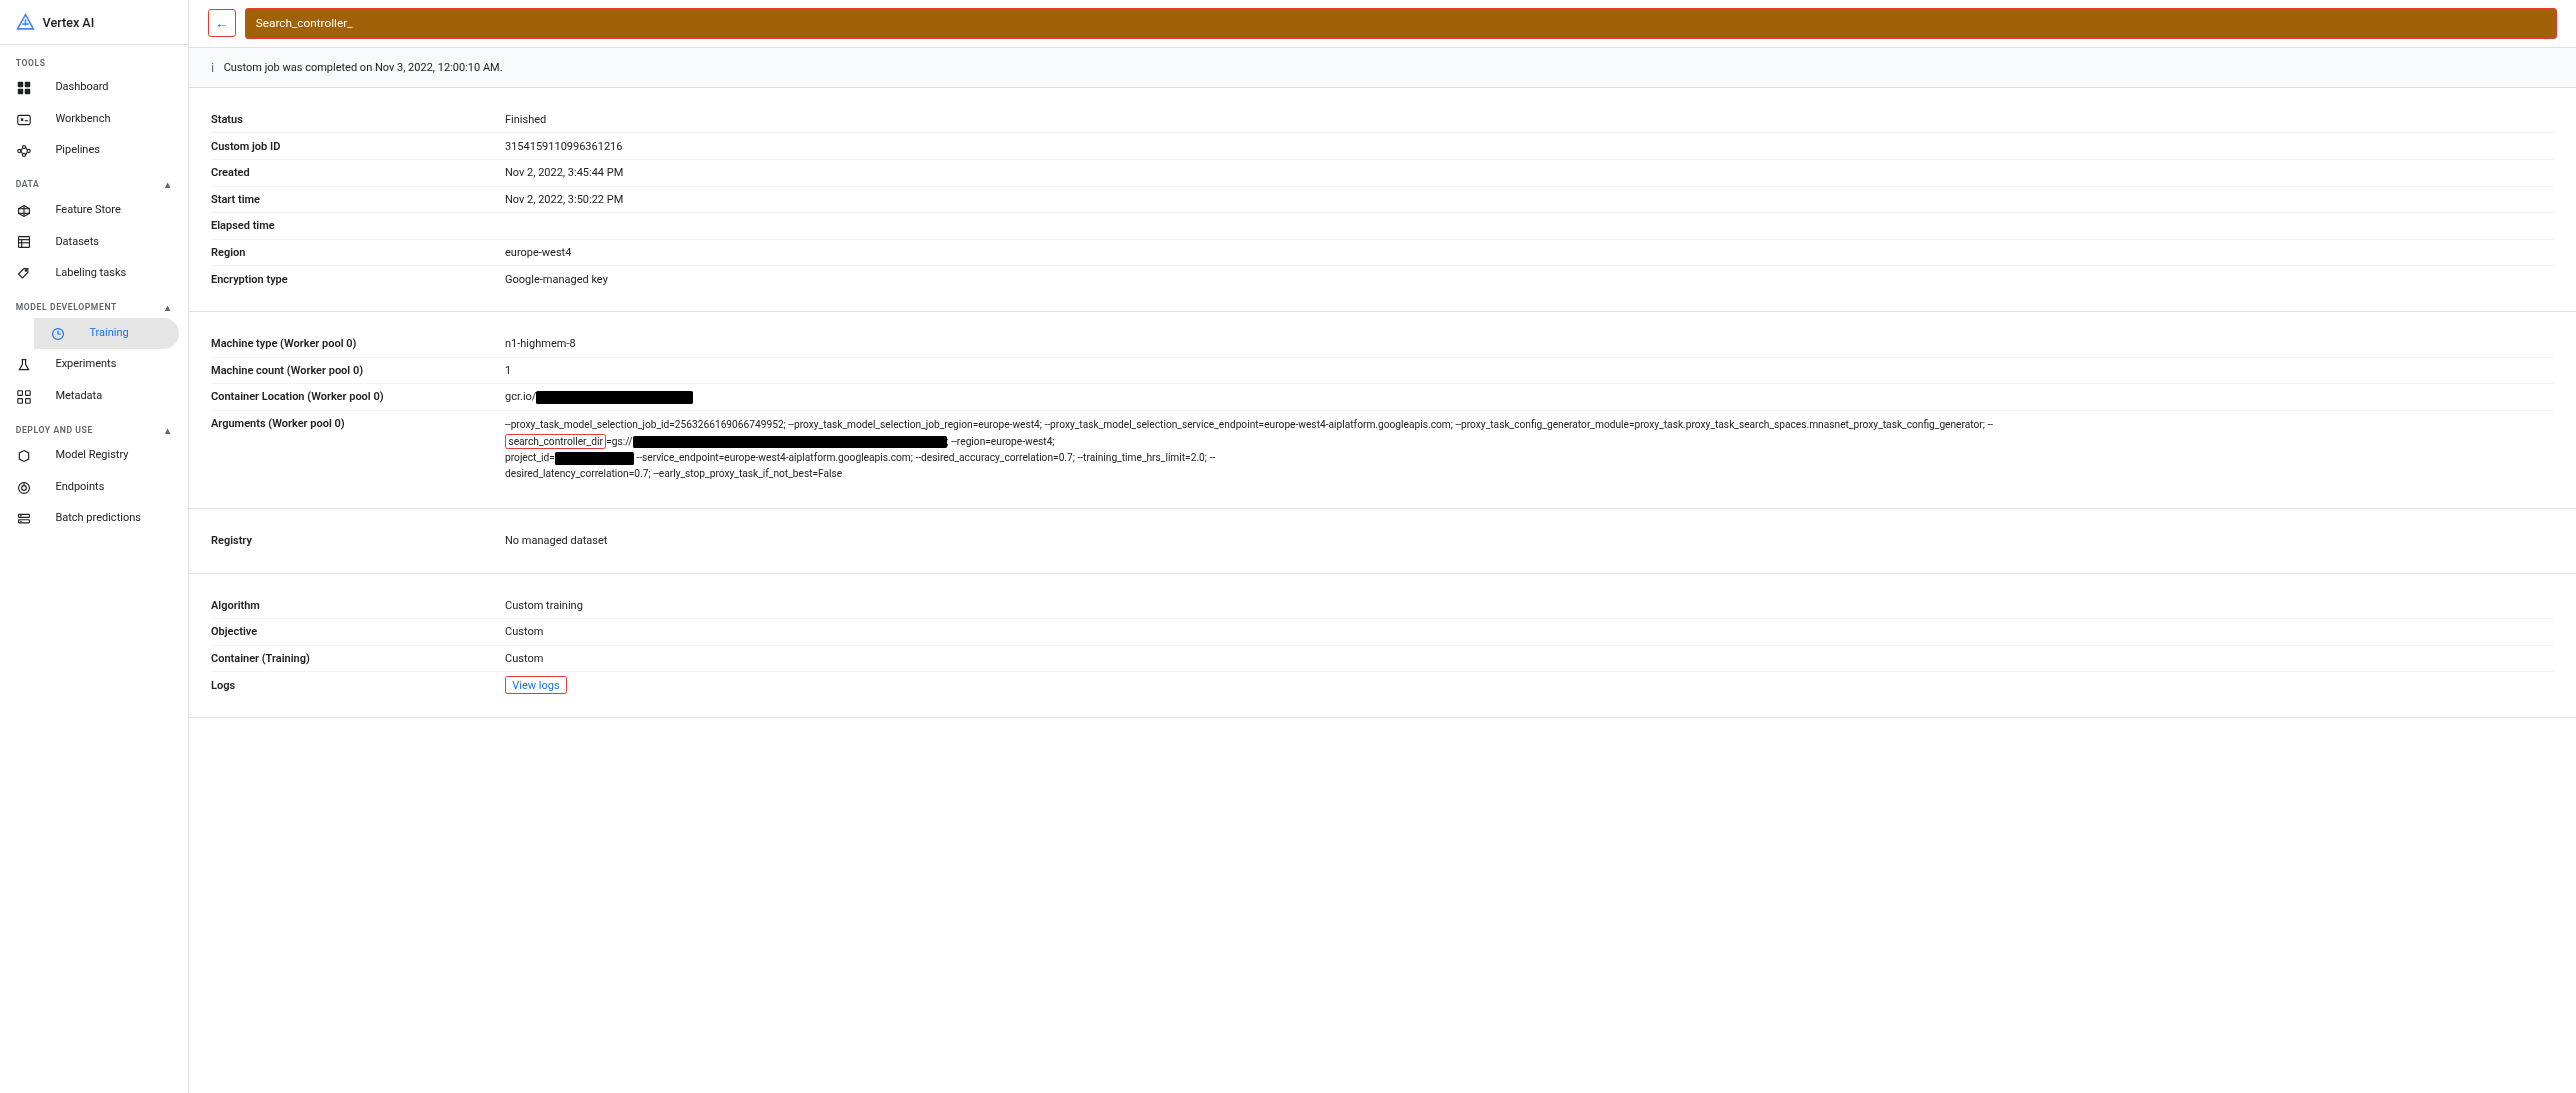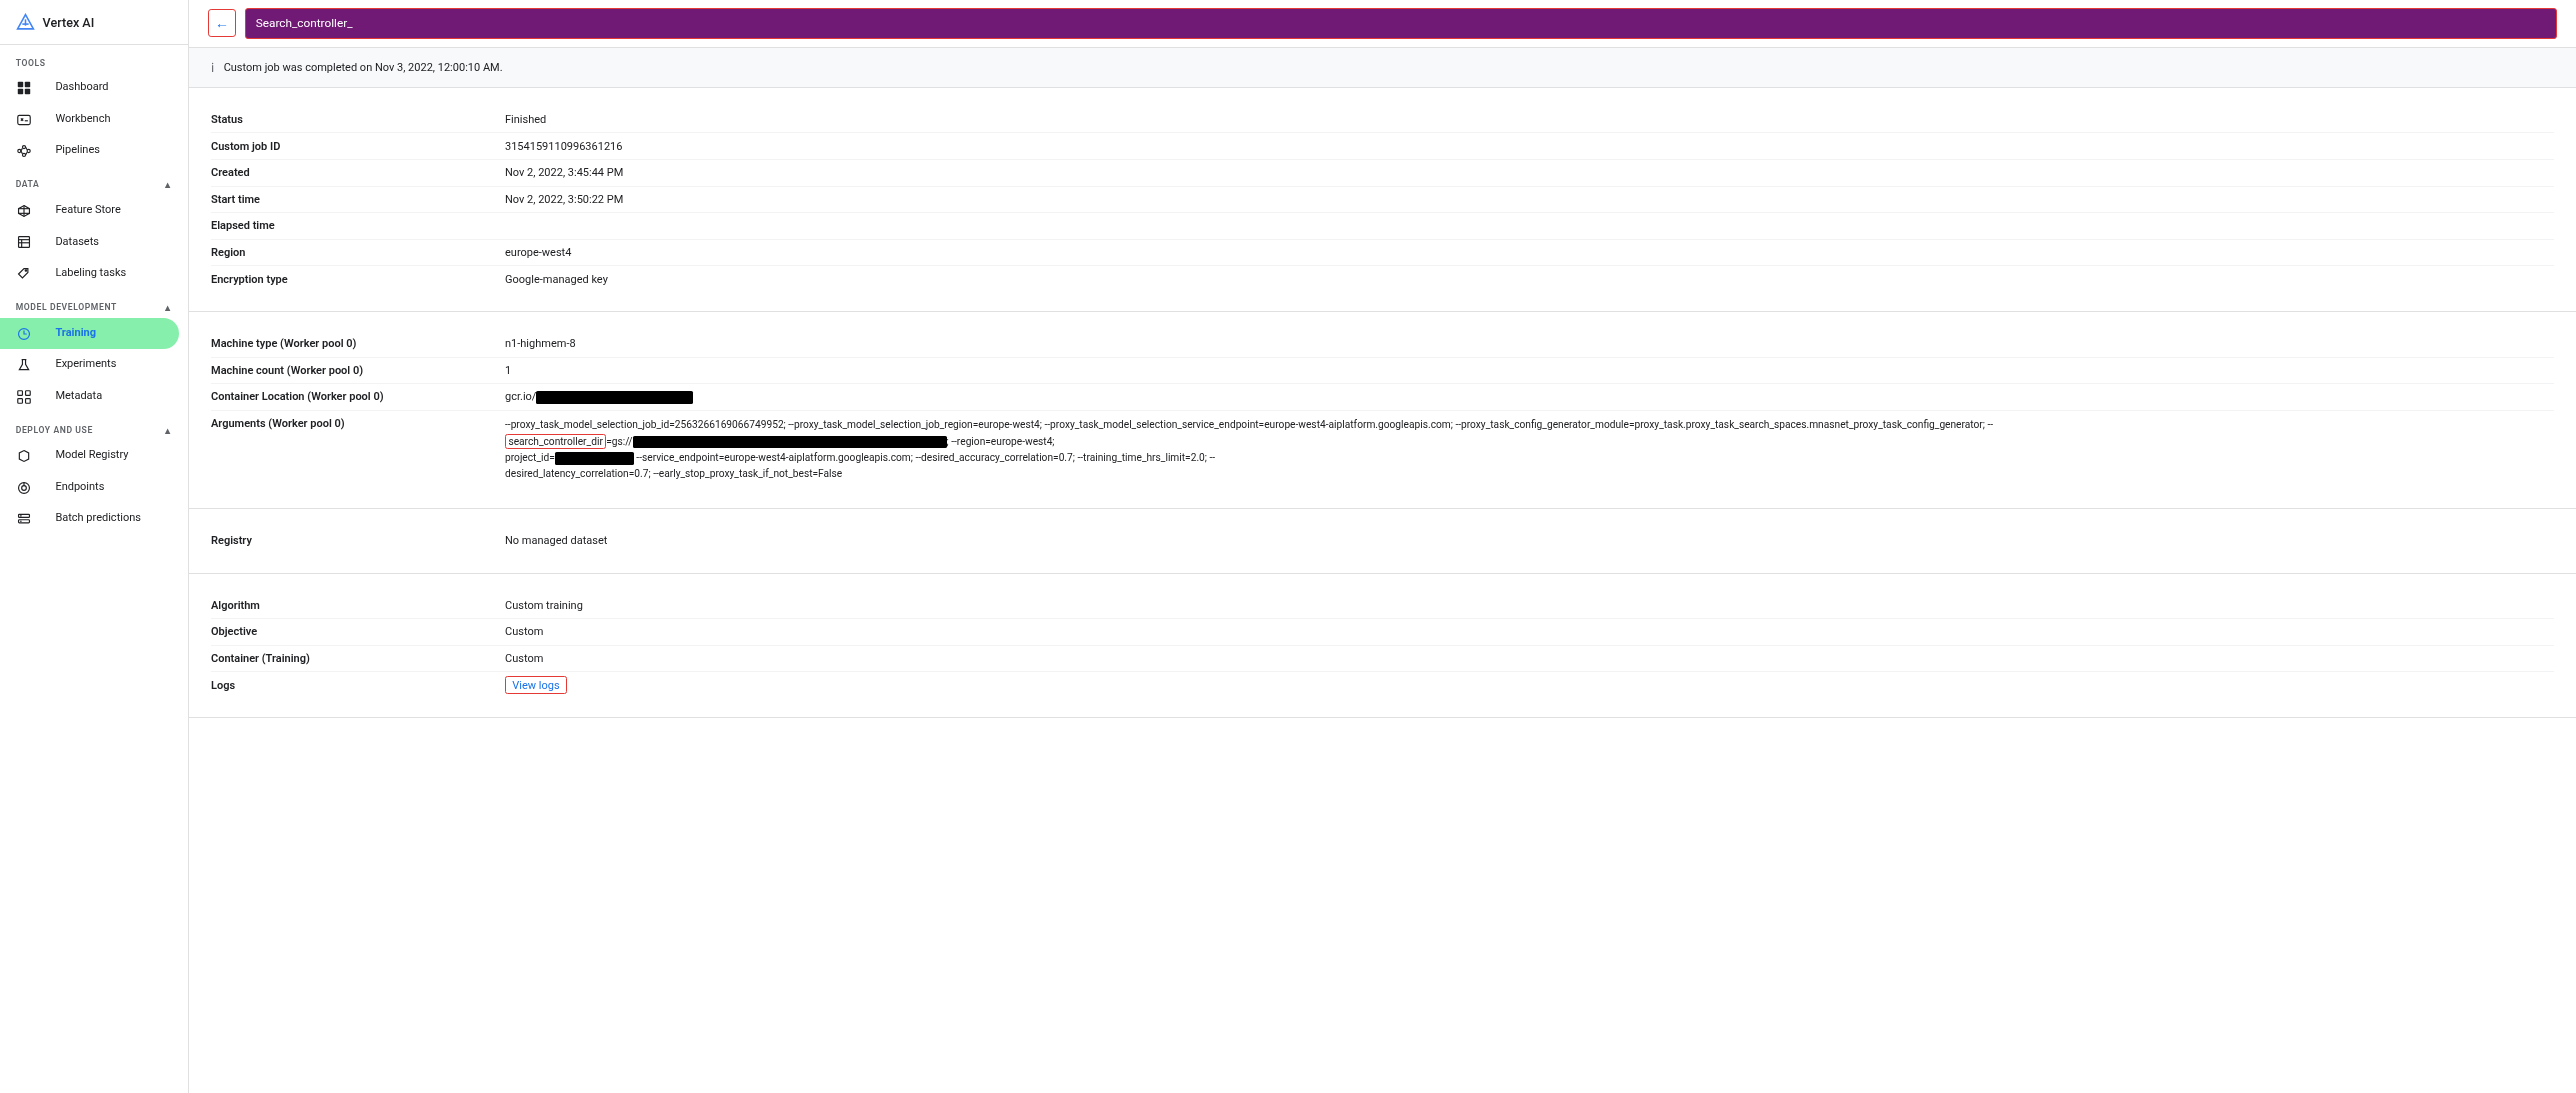--- a/index.html
+++ b/index.html
@@ -6,35 +6,35 @@
     body { font-family: 'Google Sans', Roboto, Arial, sans-serif; font-size: 11px; color: #202124; background: #fff; display: flex; height: 100vh; overflow: hidden; }
 
     
     .sidebar { width: 189px; min-width: 189px; background: #fff; border-right: 0.8px solid #e0e0e0; display: flex; flex-direction: column; overflow-y: auto; padding-bottom: 15.7px; }
     .sidebar-logo { display: flex; align-items: center; gap: 7.9px; padding: 12.6px 15.7px; border-bottom: 0.8px solid #e0e0e0; }
     .sidebar-logo-text { font-size: 12.6px; font-weight: 500; color: #202124; }
     .sidebar-logo-icon { color: #4285f4; }
 
     .sidebar-section-label { font-size: 8.6px; font-weight: 600; color: #5f6368; padding: 12.6px 15.7px 4.7px 15.7px; letter-spacing: 0.6px; }
     .sidebar-item { display: flex; align-items: flex-start; gap: 24px; padding: 7.9px 15.7px; cursor: pointer; color: #202124; font-size: 11px; border-radius: 0 15.7px 15.7px 0; margin-right: 9.4px; transition: background 0.15s; }
-    .sidebar-item.active { background: #86efac; color: #1a73e8; font-weight: 700; }
+    .sidebar-item.active { background: #e5e5e5; color: #1a73e8; font-weight: 400; margin-left: 34px; }
     .sidebar-item-icon { width: 15.7px; height: 15.7px; display: flex; align-items: center; justify-content: center; color: inherit; }
     .sidebar-item-label { font-size: 11px; }
 
     .sidebar-section-header { display: flex; align-items: flex-start; justify-content: space-between; padding: 12.6px 15.7px 4.7px 15.7px; }
     .sidebar-section-header-label { font-size: 8.6px; font-weight: 600; color: #5f6368; letter-spacing: 0.6px; }
     .chevron { font-size: 9.4px; color: #5f6368; }
 
     
     .main { flex: 1; display: flex; flex-direction: column; overflow: hidden; }
 
     
     .topbar { display: flex; align-items: center; gap: 9.4px; padding: 7.9px 19px; border-bottom: 0.8px solid #e0e0e0; background: #fff; }
     .back-btn { width: 28px; height: 28px; display: flex; align-items: center; justify-content: center; border: 1.6px solid #e53935; border-radius: 3.1px; cursor: pointer; color: #1a73e8; font-size: 14px; background: #fff; }
-    .title-bar { flex: 1; border: 1.6px solid #e53935; border-radius: 3.1px; padding: 4.7px 9.4px; font-size: 11.8px; color: #202124; background: #701a75; display: flex; align-items: center; min-height: 31px; }
+    .title-bar { flex: 1; border: 1.6px solid #e53935; border-radius: 3.1px; padding: 4.7px 9.4px; font-size: 11.8px; color: #202124; background: #a16207; display: flex; align-items: center; min-height: 31px; }
     .title-bar-text { color: #fff; font-size: 11.8px; }
 
     
     .content { flex: 1; overflow-y: auto; padding: 0; }
 
     
     .info-banner { background: #f8f9fa; border-bottom: 0.8px solid #e0e0e0; padding: 11px 22px; display: flex; align-items: center; gap: 9.4px; color: #202124; font-size: 11px; }
     .info-icon { color: #5f6368; font-size: 12.6px; }
 
     

